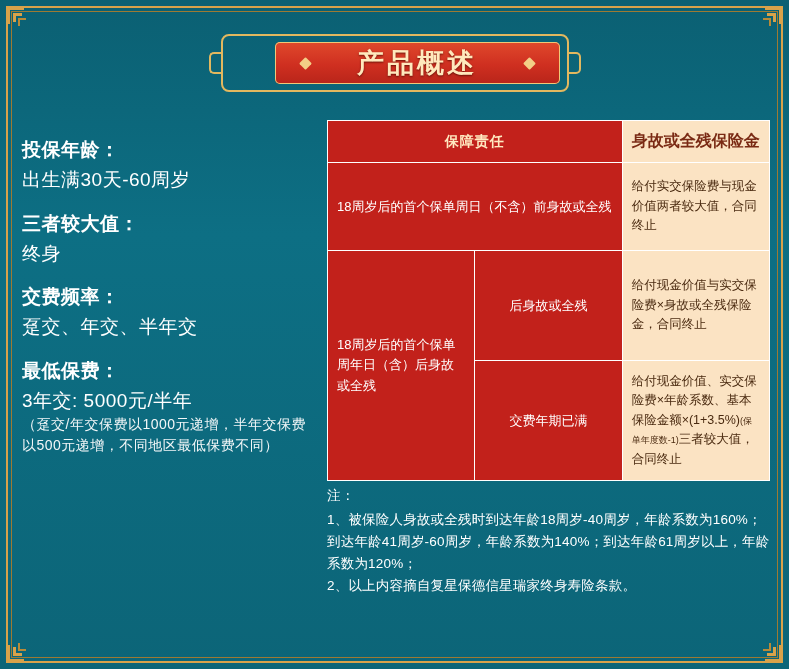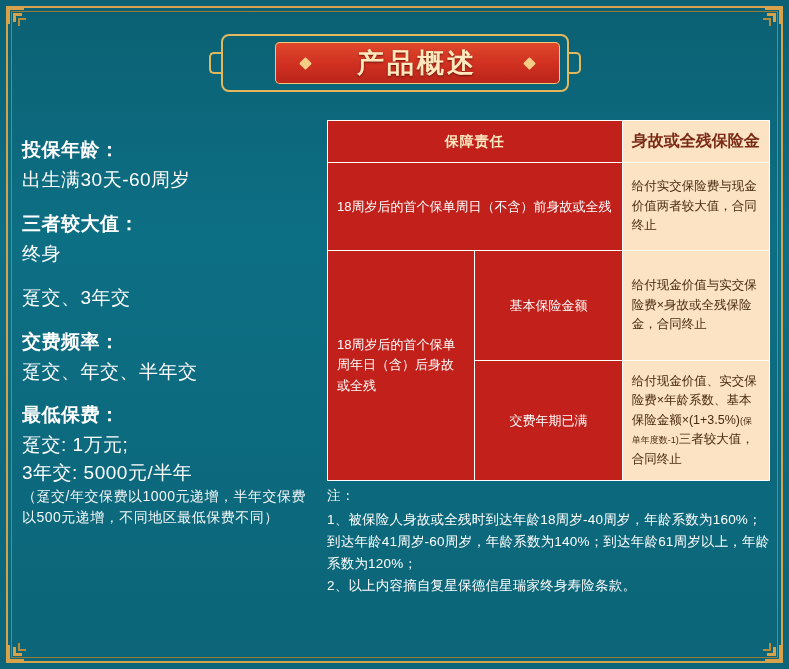--- a/index.html
+++ b/index.html
@@ -268,51 +268,49 @@
       <div class="field-label">投保年龄：</div>
       <div class="field-value">出生满30天-60周岁</div>
     </div>
 
     <div class="field">
       <div class="field-label">三者较大值：</div>
       <div class="field-value">终身</div>
     </div>
 
     <div class="field">
-      <div class="field-value">趸交、3年交</div>
     </div>
 
     <div class="field">
       <div class="field-label">交费频率：</div>
       <div class="field-value">趸交、年交、半年交</div>
     </div>
 
     <div class="field">
       <div class="field-label">最低保费：</div>
-      <div class="field-value">趸交: 1万元;</div>
       <div class="field-value">3年交: 5000元/半年</div>
       <div class="field-value small">（趸交/年交保费以1000元递增，半年交保费以500元递增，不同地区最低保费不同）</div>
     </div>
 
   </div>
 
   <div class="table-wrap">
     <table class="benefit">
       <tbody>
         <tr>
           <th class="hdr-left" colspan="2">保障责任</th>
           <th class="hdr-right">身故或全残保险金</th>
         </tr>
         <tr>
           <td class="red" colspan="2" style="height:88px;">18周岁后的首个保单周日（不含）前身故或全残</td>
           <td class="cream">给付实交保险费与现金价值两者较大值，合同终止</td>
         </tr>
         <tr>
           <td class="red tall" rowspan="2" style="width:108px;height:110px;">18周岁后的首个保单周年日（含）后身故或全残</td>
-          <td class="sub" style="height:110px;">基本保险金额</td>
+          <td class="sub" style="height:110px;">后身故或全残</td>
           <td class="cream">给付现金价值与实交保险费×身故或全残保险金，合同终止</td>
         </tr>
         <tr>
           <td class="sub" style="height:120px;">交费年期已满</td>
           <td class="cream"><span>给付现金价值、实交保险费×年龄系数、基本保险金额×(1+3.5%)</span><span class="sup">(保单年度数-1)</span><span>三者较大值，合同终止</span></td>
         </tr>
       </tbody>
     </table>
   </div>
 

